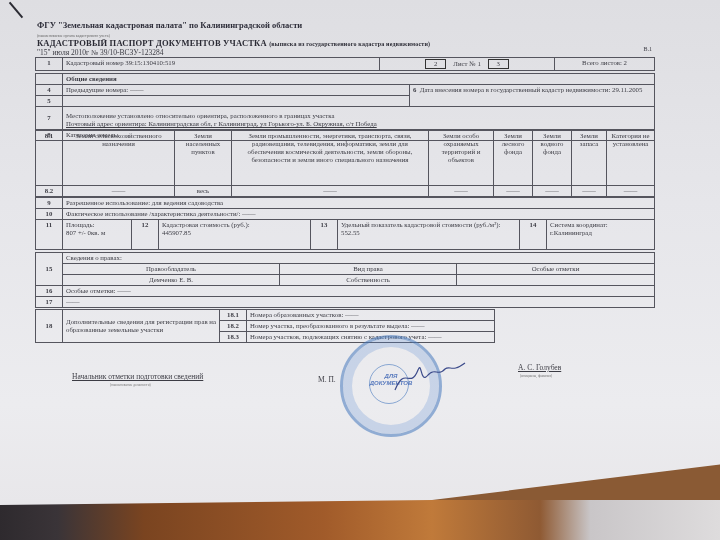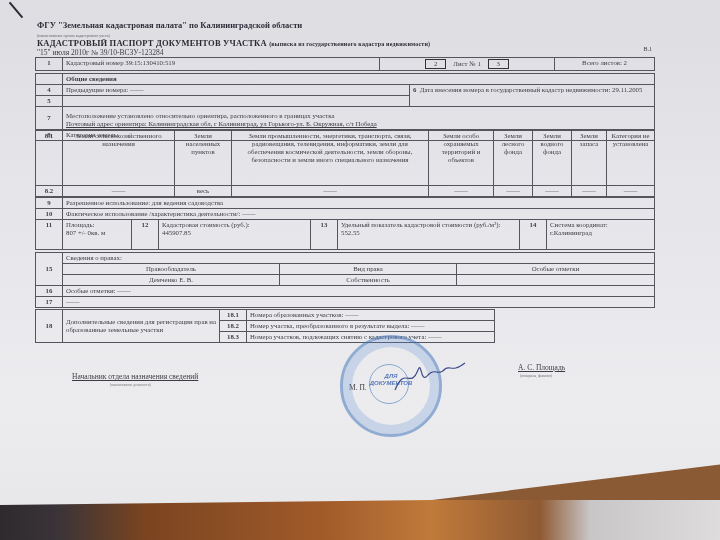--- a/index.html
+++ b/index.html
@@ -192,24 +192,24 @@
       <td class="n">18.2</td>
       <td>Номер участка, преобразованного в результате выдела:  ——</td>
     </tr>
     <tr>
       <td class="n">18.3</td>
       <td>Номера участков, подлежащих снятию с кадастрового учета:  ——</td>
     </tr>
   </tbody>
     </table>
 
-  <div class="abs t u" style="left:72px;top:372px;font-size:7.5px;">Начальник отдела назначения сведений</div>
+  <div class="abs t u" style="left:72px;top:372px;font-size:7.5px;">Начальник отметки подготовки сведений</div>
   <div class="abs cap" style="left:110px;top:383px;">(наименование должности)</div>
-  <div class="abs t" style="left:318px;top:383px;font-size:7.5px;margin-left:31px;">М. П.</div>
-  <div class="abs t u" style="left:518px;top:363px;font-size:7.5px;">А. С. Площадь</div>
+  <div class="abs t" style="left:318px;top:375px;font-size:7.5px;">М. П.</div>
+  <div class="abs t u" style="left:518px;top:363px;font-size:7.5px;">А. С. Голубев</div>
   <div class="abs cap" style="left:520px;top:374px;">(инициалы, фамилия)</div>
 
   <div class="stamp">
     <div class="in"></div>
     <div class="txt">ДЛЯ ДОКУМЕНТОВ</div>
   </div>
   <svg class="sign" viewBox="0 0 80 40">
     <path d="M5 35 C15 10 20 35 28 15 C32 5 30 30 38 20 C45 12 48 22 55 14 C60 10 62 18 75 8" stroke="#3b4a8a" stroke-width="1.2" fill="none"></path>
   </svg>
 </div>

